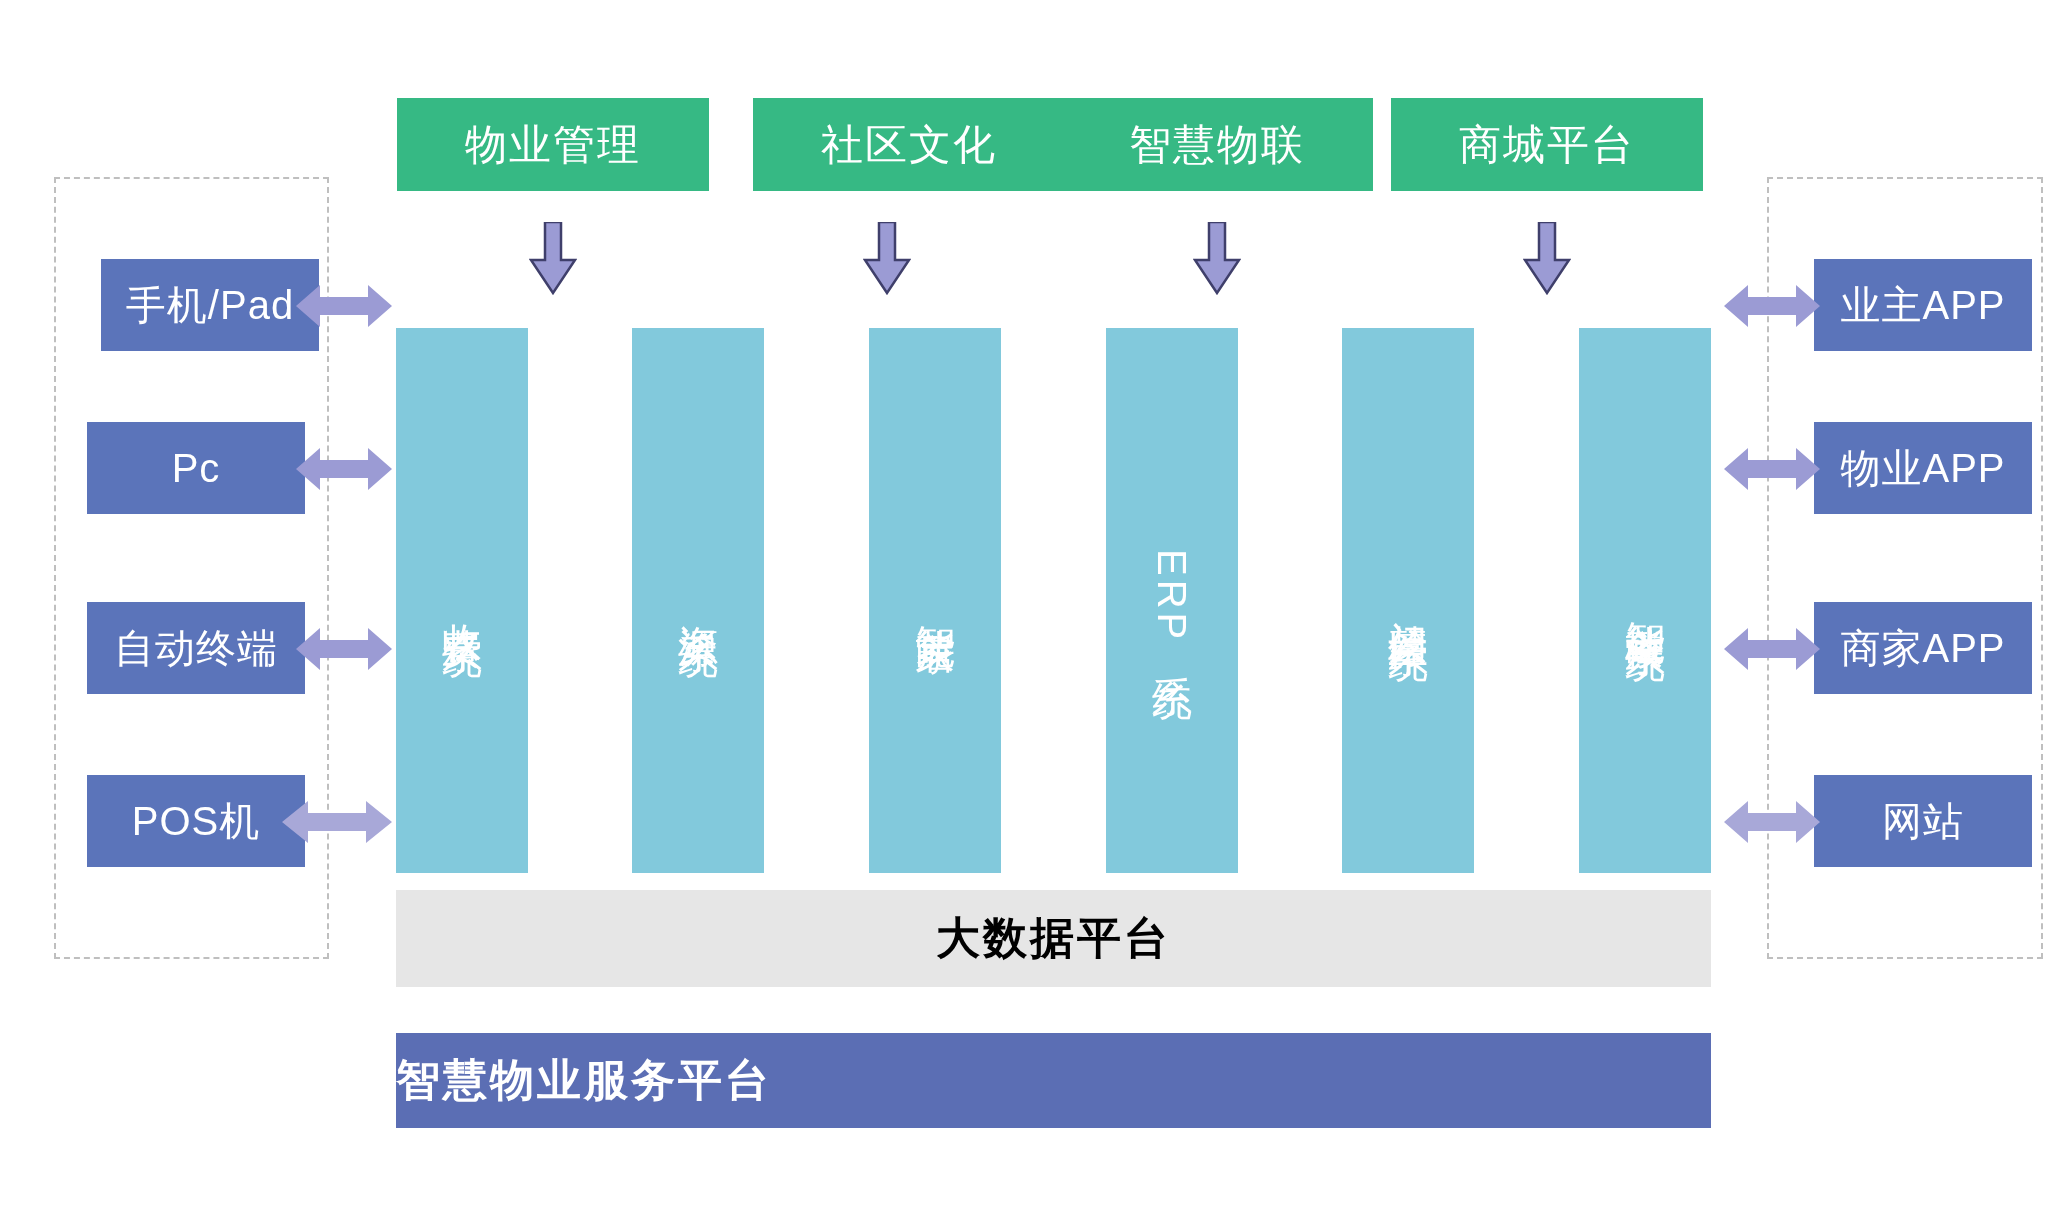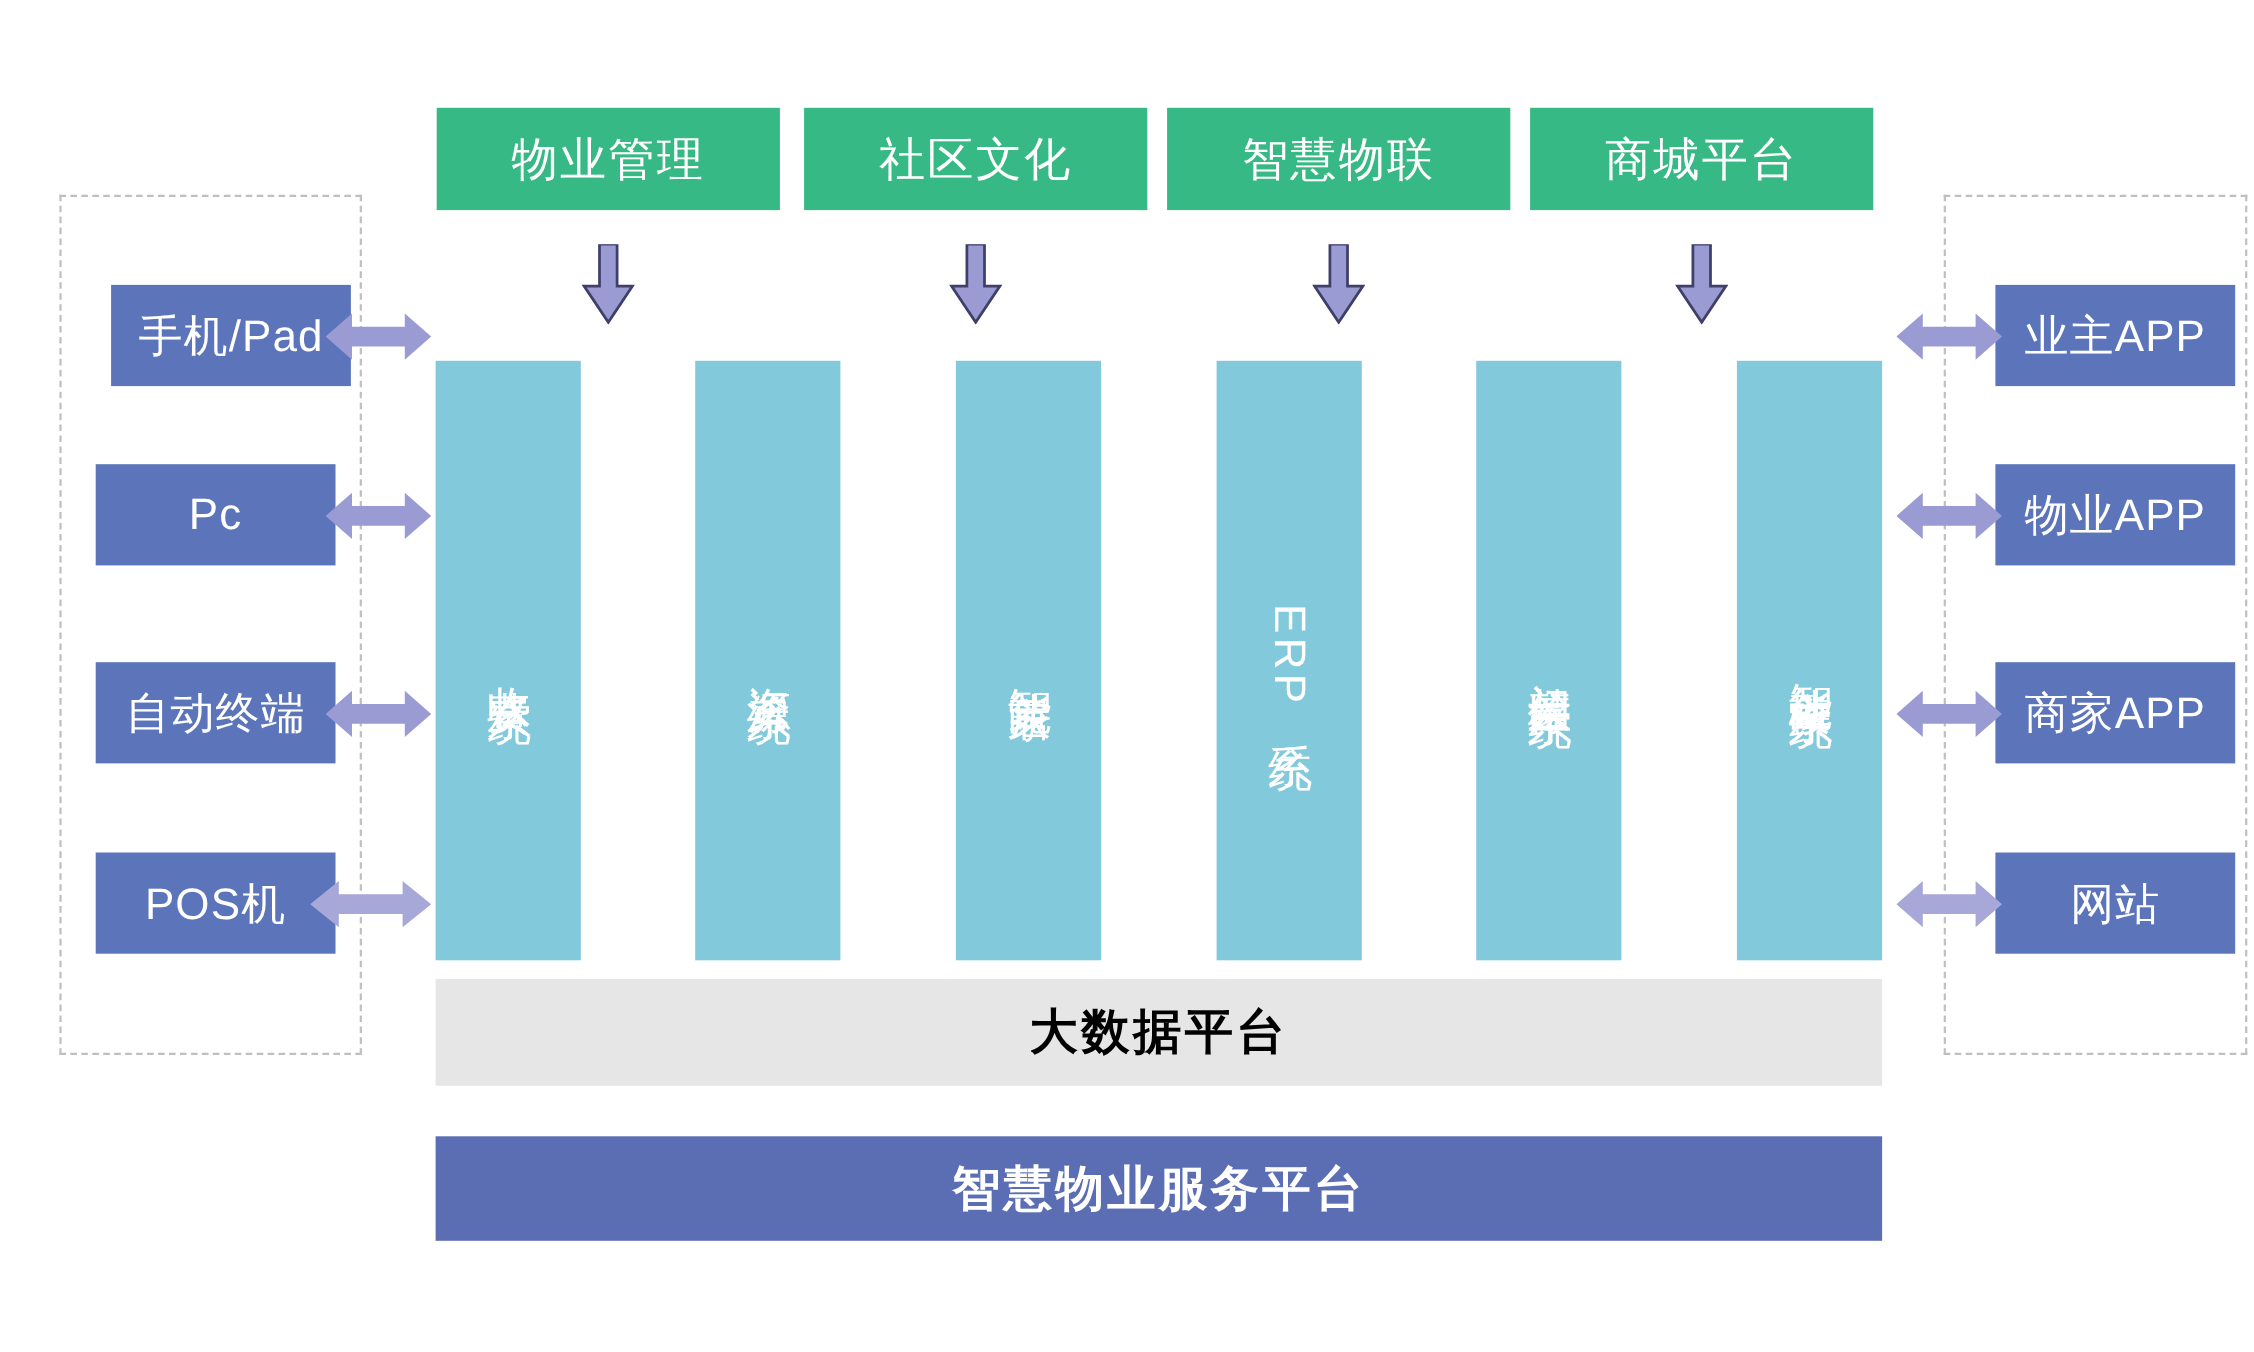--- a/index.html
+++ b/index.html
@@ -81,21 +81,21 @@
     justify-content: center;
     font-size: 44px;
     font-weight: bold;
     letter-spacing: 3px;
   }
   .purple-bar {
     background: #5b6eb4;
     color: #ffffff;
     display: flex;
     align-items: center;
-    justify-content: center;
+    justify-content: flex-start;
     font-size: 44px;
     font-weight: bold;
     letter-spacing: 3px;
   }
 
   
   .arrow-down, .arrow-lr, .arrow-left {
     display: block;
   }
   .arrow-down svg, .arrow-lr svg, .arrow-left svg { display:block; }
@@ -105,21 +105,21 @@
 
 <div id="canvas">
 
   <div class="abs dashed-group" style="left:30px; top:177px; width:275px; height:782px;"></div>
 
   <div class="abs dashed-group" style="left:1743px; top:177px; width:276px; height:782px;"></div>
 
   <div class="abs green-box" style="left:373px; top:98px; width:312px; height:93px;">
     <span>物业管理</span>
   </div>
-  <div class="abs green-box" style="left:707px; top:98px; width:312px; height:93px;">
+  <div class="abs green-box" style="left:729px; top:98px; width:312px; height:93px;">
     <span>社区文化</span>
   </div>
   <div class="abs green-box" style="left:1367px; top:98px; width:312px; height:93px;">
     <span>商城平台</span>
   </div>
   <div class="abs green-box" style="left:1037px; top:98px; width:312px; height:93px;">
     <span>智慧物联</span>
   </div>
 
   <div class="abs arrow-down" style="left:505px; top:222px; width:48px; height:73px;">

